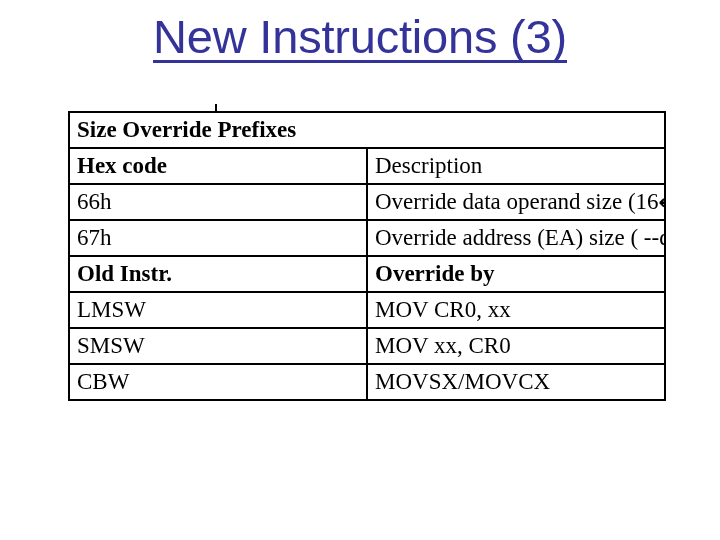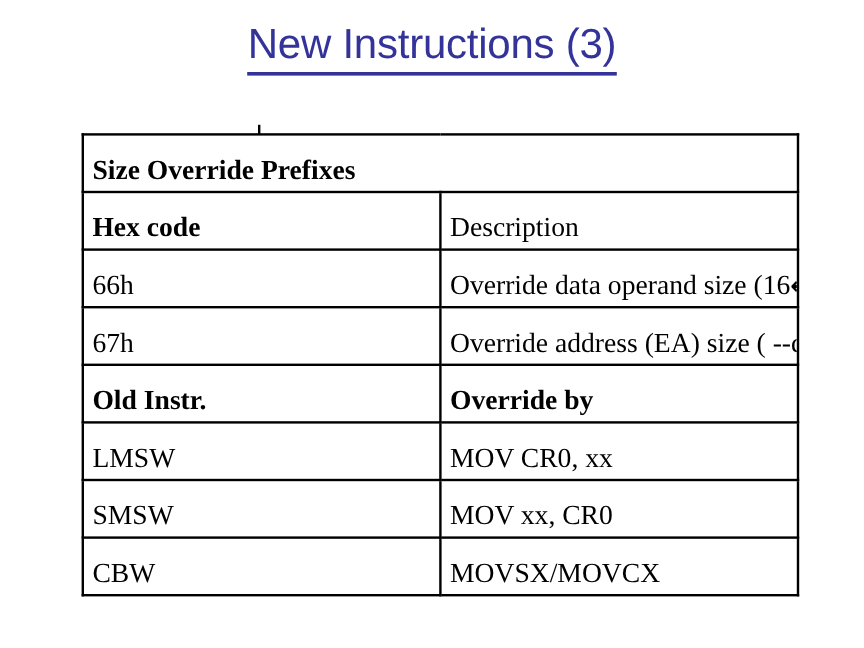--- a/index.html
+++ b/index.html
@@ -16,21 +16,21 @@
   }
 
   
   #slide-title {
     position: absolute;
     left: 0;
     top: 16px;
     width: 720px;
     text-align: center;
     font-family: "Liberation Sans", "DejaVu Sans", sans-serif;
-    font-size: 35px;
+    font-size: 47px;
     line-height: 42px;
     letter-spacing: -0.2px;
     color: #333399;
     white-space: nowrap;
   }
   #slide-title .title-text {
     display: inline-block;
     border-bottom: 3px solid #333399;
     padding-bottom: 2px;
   }
@@ -43,21 +43,21 @@
     width: 587px;
   }
   table.itable {
     border-collapse: collapse;
     width: 587px;
     table-layout: fixed;
   }
   table.itable td {
     border: 2px solid #000000;
     height: 34px;
-    padding: 12px 0 0 7px;
+    padding: 0 0 0 7px;
     vertical-align: middle;
     font-size: 23px;
     line-height: 26px;
     color: #000000;
     white-space: nowrap;
     overflow: hidden;
   }
   td.col-left  { width: 148px; }
   td.col-right { width: 435px; }
   td.span-both { width: 587px; }

